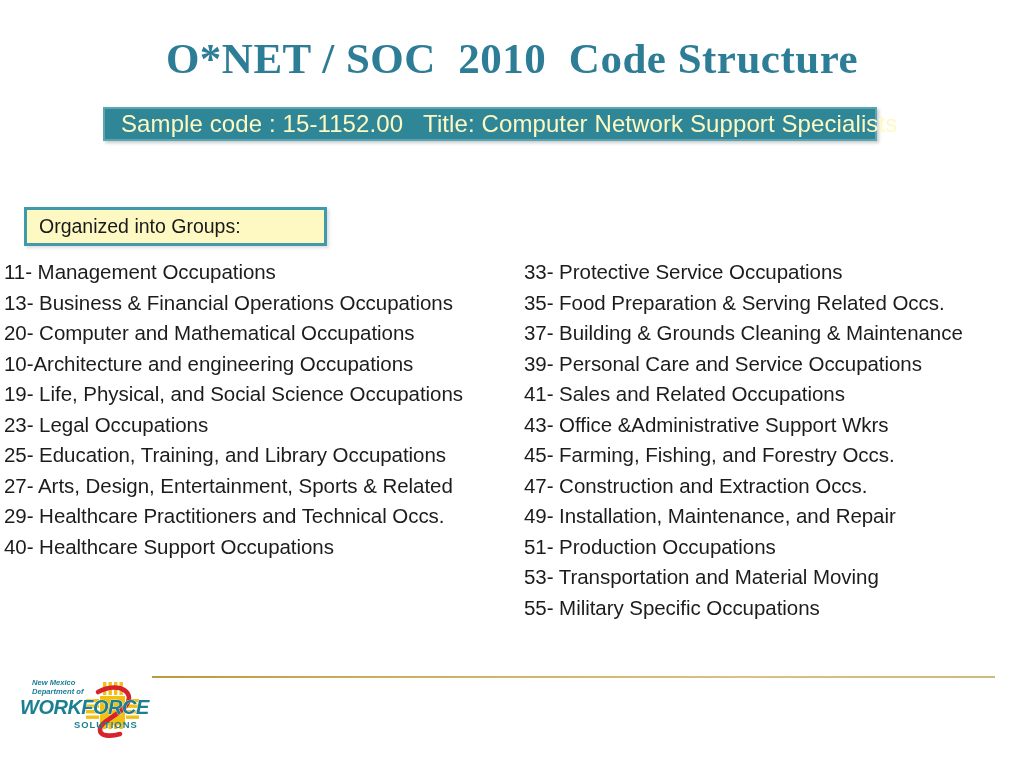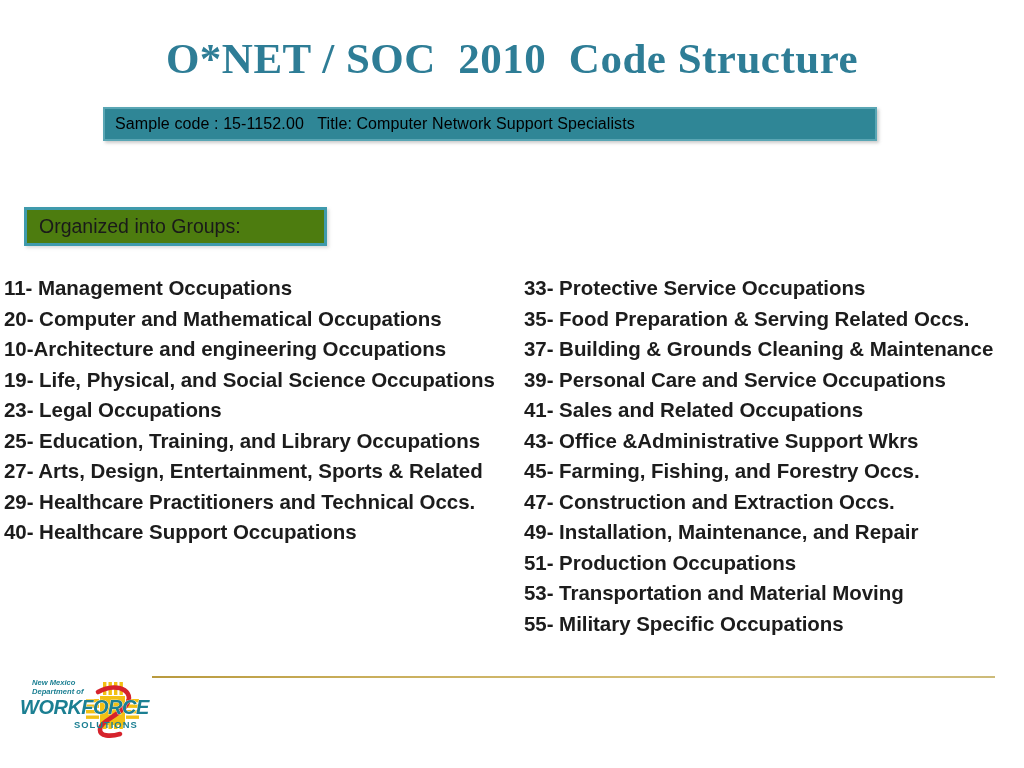--- a/index.html
+++ b/index.html
@@ -46,53 +46,52 @@
     width: 774px;
     height: 34px;
     background: #2f8696;
     border: 2px solid #5aa6b4;
     box-sizing: border-box;
     box-shadow: 2px 2px 3px rgba(140,140,140,0.45);
     display: flex;
     align-items: center;
   }
   #sample-code-text {
-    color: #000000;
-    font-size: 16px;
-    padding-left: 10px;
+    color: #fef9c3;
+    font-size: 24px;
+    padding-left: 16px;
     white-space: pre;
     letter-spacing: 0.1px;
   }
 
   
   #organized-box {
     position: absolute;
     left: 24px;
     top: 207px;
     width: 303px;
     height: 39px;
-    background: #4d7c0f;
+    background: #fef9c3;
     border: 3px solid #3f9aac;
     box-sizing: border-box;
     box-shadow: 2px 2px 3px rgba(170,170,170,0.4);
     display: flex;
     align-items: center;
   }
   #organized-label {
     color: #1a1a1a;
     font-size: 19.5px;
     padding-left: 12px;
     white-space: pre;
   }
 
   
   .code-column {
     position: absolute;
-    top: 273px;
-    font-weight: bold;
+    top: 257px;
   }
   #column-left  { left: 4px;   width: 515px; }
   #column-right { left: 524px; width: 505px; }
 
   .code-item {
     font-size: 20.5px;
     line-height: 30.5px;
     color: #1c1c1c;
     white-space: pre;
     letter-spacing: -0.05px;
@@ -130,20 +129,21 @@
   <div id="sample-code-bar">
     <span id="sample-code-text">Sample code : 15-1152.00   Title: Computer Network Support Specialists</span>
   </div>
 
   <div id="organized-box">
     <span id="organized-label">Organized into Groups:</span>
   </div>
 
   <div class="code-column" id="column-left">
       <div class="code-item">11- Management Occupations</div>
+      <div class="code-item">13- Business &amp; Financial Operations Occupations</div>
       <div class="code-item">20- Computer and Mathematical Occupations</div>
       <div class="code-item">10-Architecture and engineering Occupations</div>
       <div class="code-item">19- Life, Physical, and Social Science Occupations</div>
       <div class="code-item">23- Legal Occupations</div>
       <div class="code-item">25- Education, Training, and Library Occupations</div>
       <div class="code-item">27- Arts, Design, Entertainment, Sports &amp; Related</div>
       <div class="code-item">29- Healthcare Practitioners and Technical Occs.</div>
       <div class="code-item">40- Healthcare Support Occupations</div>
     </div>
 

